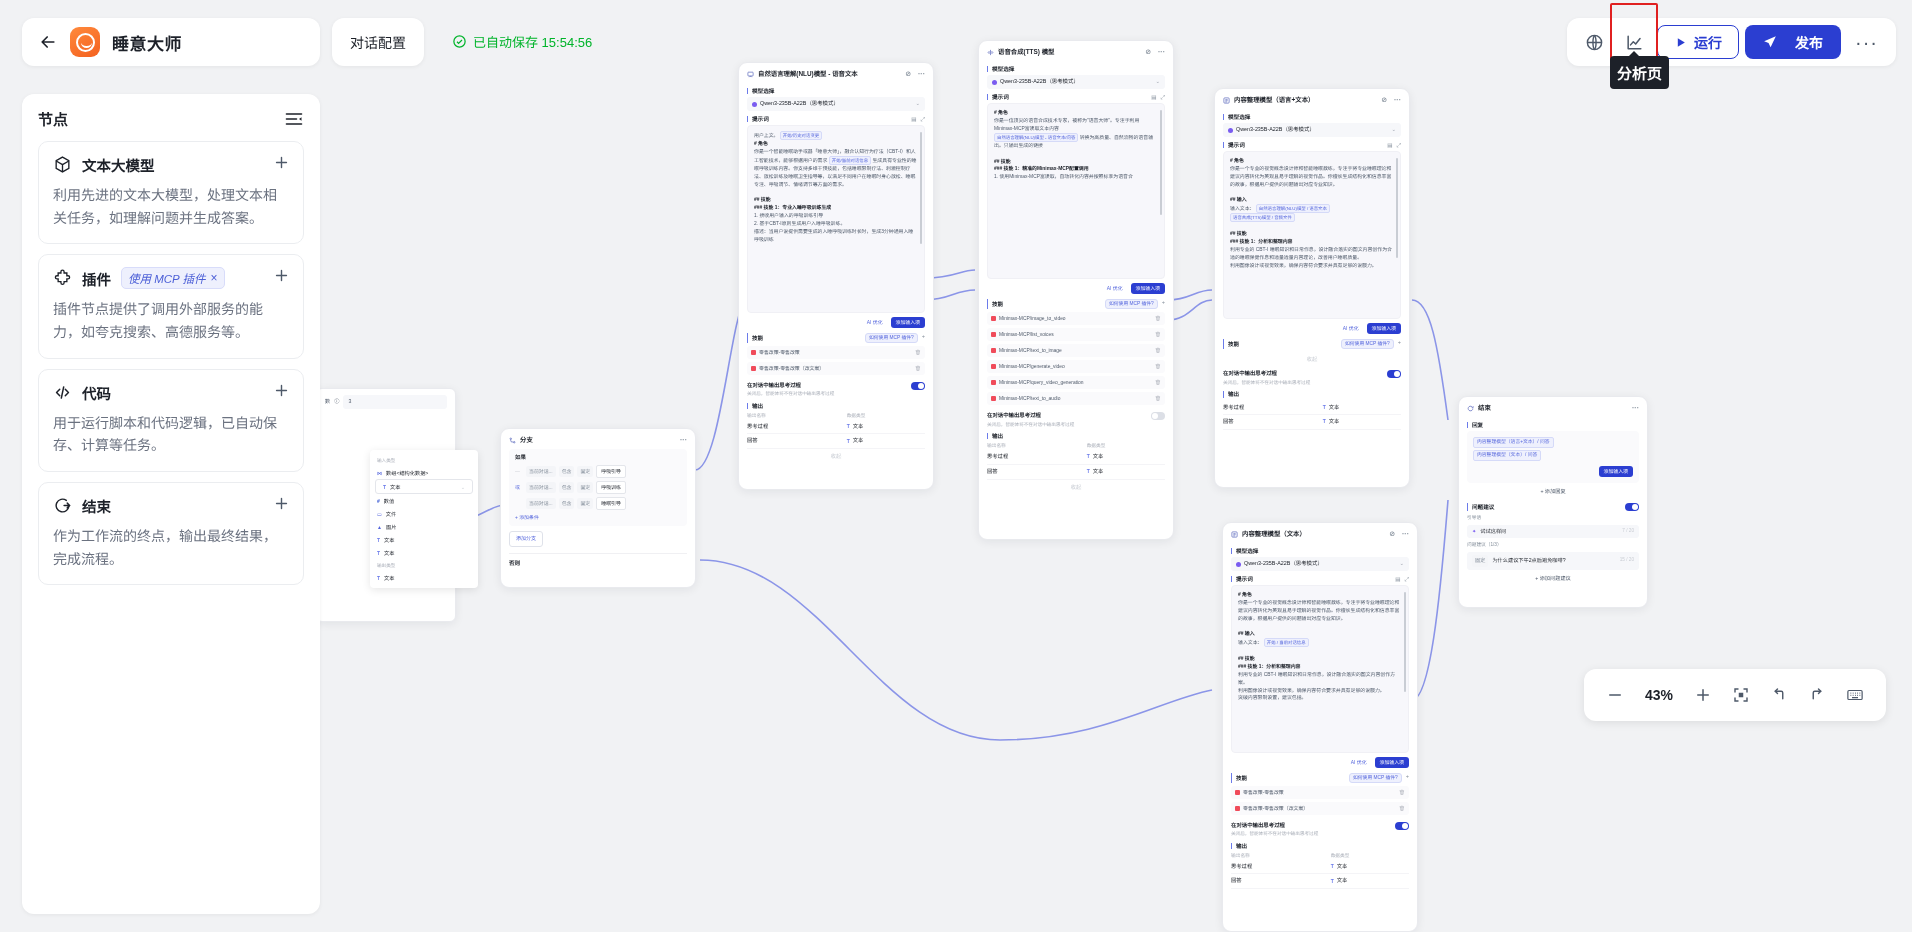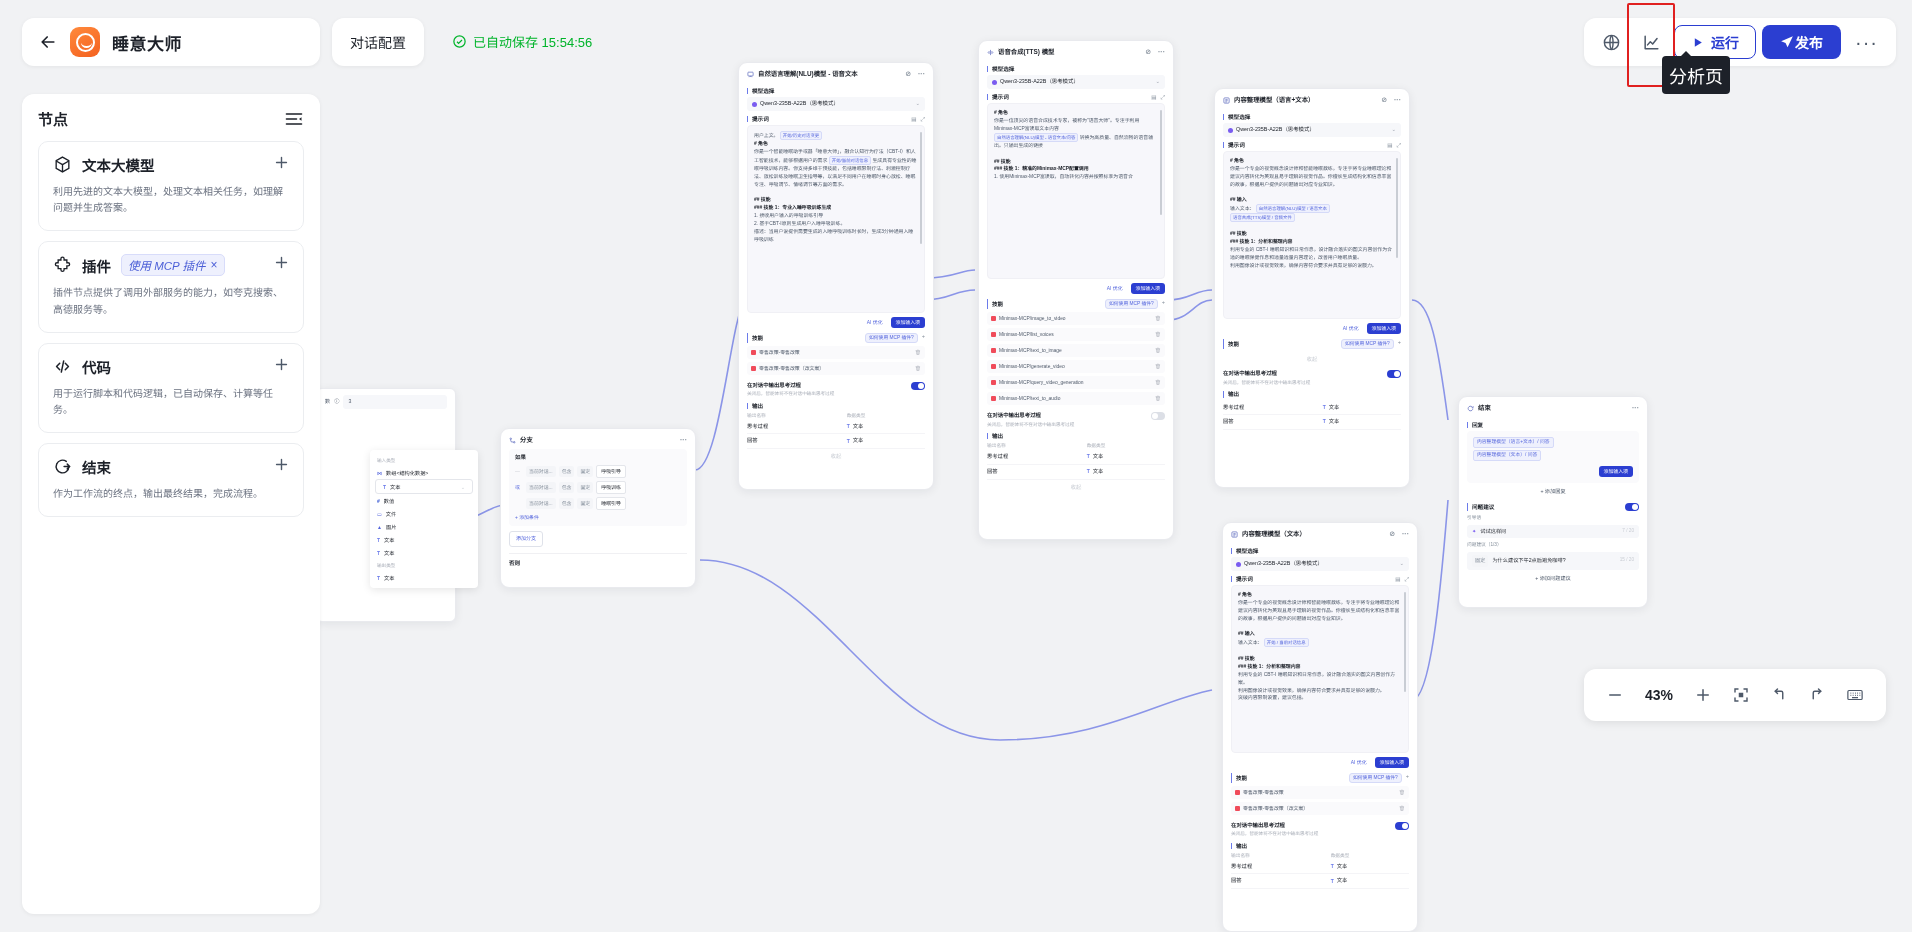--- a/index.html
+++ b/index.html
@@ -74,43 +74,42 @@
   .highlight-wrap { position: relative; }
   .highlight-box {
     position:absolute; left: -7px; top: -22px;
     width: 48px; height: 84px;
     border: 2.5px solid #e02020; border-radius: 2px;
     pointer-events:none;
   }
   .tooltip {
     position:absolute; left: -7px; top: 31px;
     background:#1d2129; color:#fff;
-    font-size: 18px; font-weight: 400;
+    font-size: 15px; font-weight: 700;
     padding: 6px 7px; border-radius: 4px;
     white-space: nowrap;
-    margin-left: 35px;
   }
   .tooltip::before{
     content:""; position:absolute; left: 18px; top: -5px;
     border-left:6px solid transparent; border-right:6px solid transparent;
     border-bottom:6px solid #1d2129;
   }
   .btn-run {
     height: 34px; padding: 0 16px;
     border: 1.4px solid #2b3ed1; border-radius: 8px;
     color:#2b3ed1; background:#fff;
     display:flex; align-items:center; gap:7px;
     font-size: 14px; font-weight:600; cursor:pointer;
     font-family: inherit;
   }
   .btn-publish {
     height: 34px; padding: 0 18px;
     border:none; border-radius: 8px;
     background:#2b3ed1; color:#fff;
-    display:flex; align-items:center; gap:1px;
+    display:flex; align-items:center; gap:18px;
     font-size:14px; font-weight:600; cursor:pointer;
     font-family: inherit;
   }
   .dots { font-size: 20px; color:#4e5969; padding: 0 8px; cursor:pointer; letter-spacing:1px; }
 
   
   .sidebar {
     position:absolute; left: 22px; top: 94px;
     width: 298px; height: 820px;
     background:#fff; border-radius: 12px;
@@ -131,21 +130,21 @@
   .nc-ico { width: 19px; height:19px; flex:0 0 19px; color:#1d2129; }
   .nc-name { font-size: 14.5px; font-weight: 650; }
   .nc-tag {
     font-size: 11.5px; color:#4c5fd7; background:#eef0fd;
     border:1px solid #d8dcfa; border-radius: 5px;
     padding: 2px 6px; display:inline-flex; align-items:center; gap:5px;
     font-style: italic; cursor:pointer;
   }
   .nc-tag .x { font-style: normal; font-size: 12px; }
   .nc-desc {
-    margin-top: 9px; font-size: 10px; line-height: 1.62;
+    margin-top: 9px; font-size: 14px; line-height: 1.62;
     color: #6b7280;
   }
   .nc-plus {
     position:absolute; right: 13px; top: 12px;
     width: 17px; height:17px; color:#4e5969; cursor:pointer;
   }
 
   
   .canvas { position:absolute; inset:0; z-index:0; }
   .edges { position:absolute; left:0; top:0; width:1912px; height:932px; pointer-events:none; }

